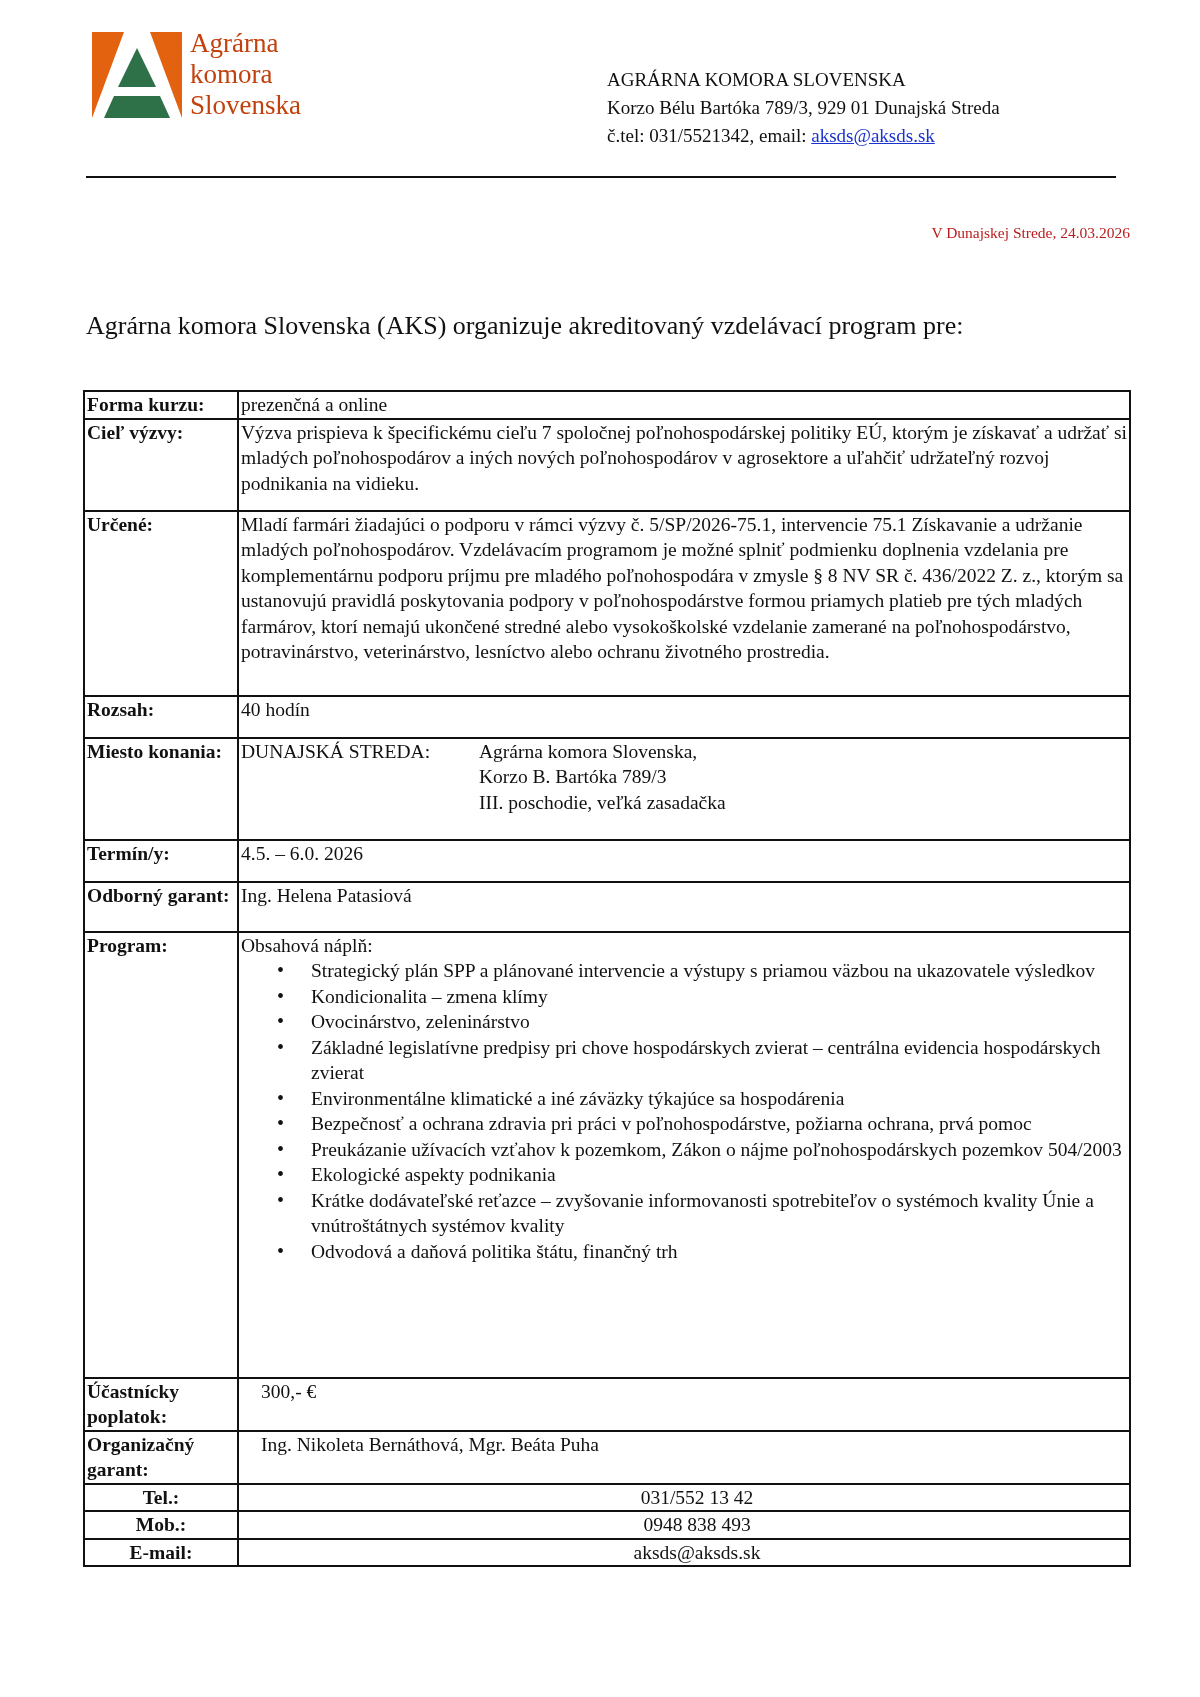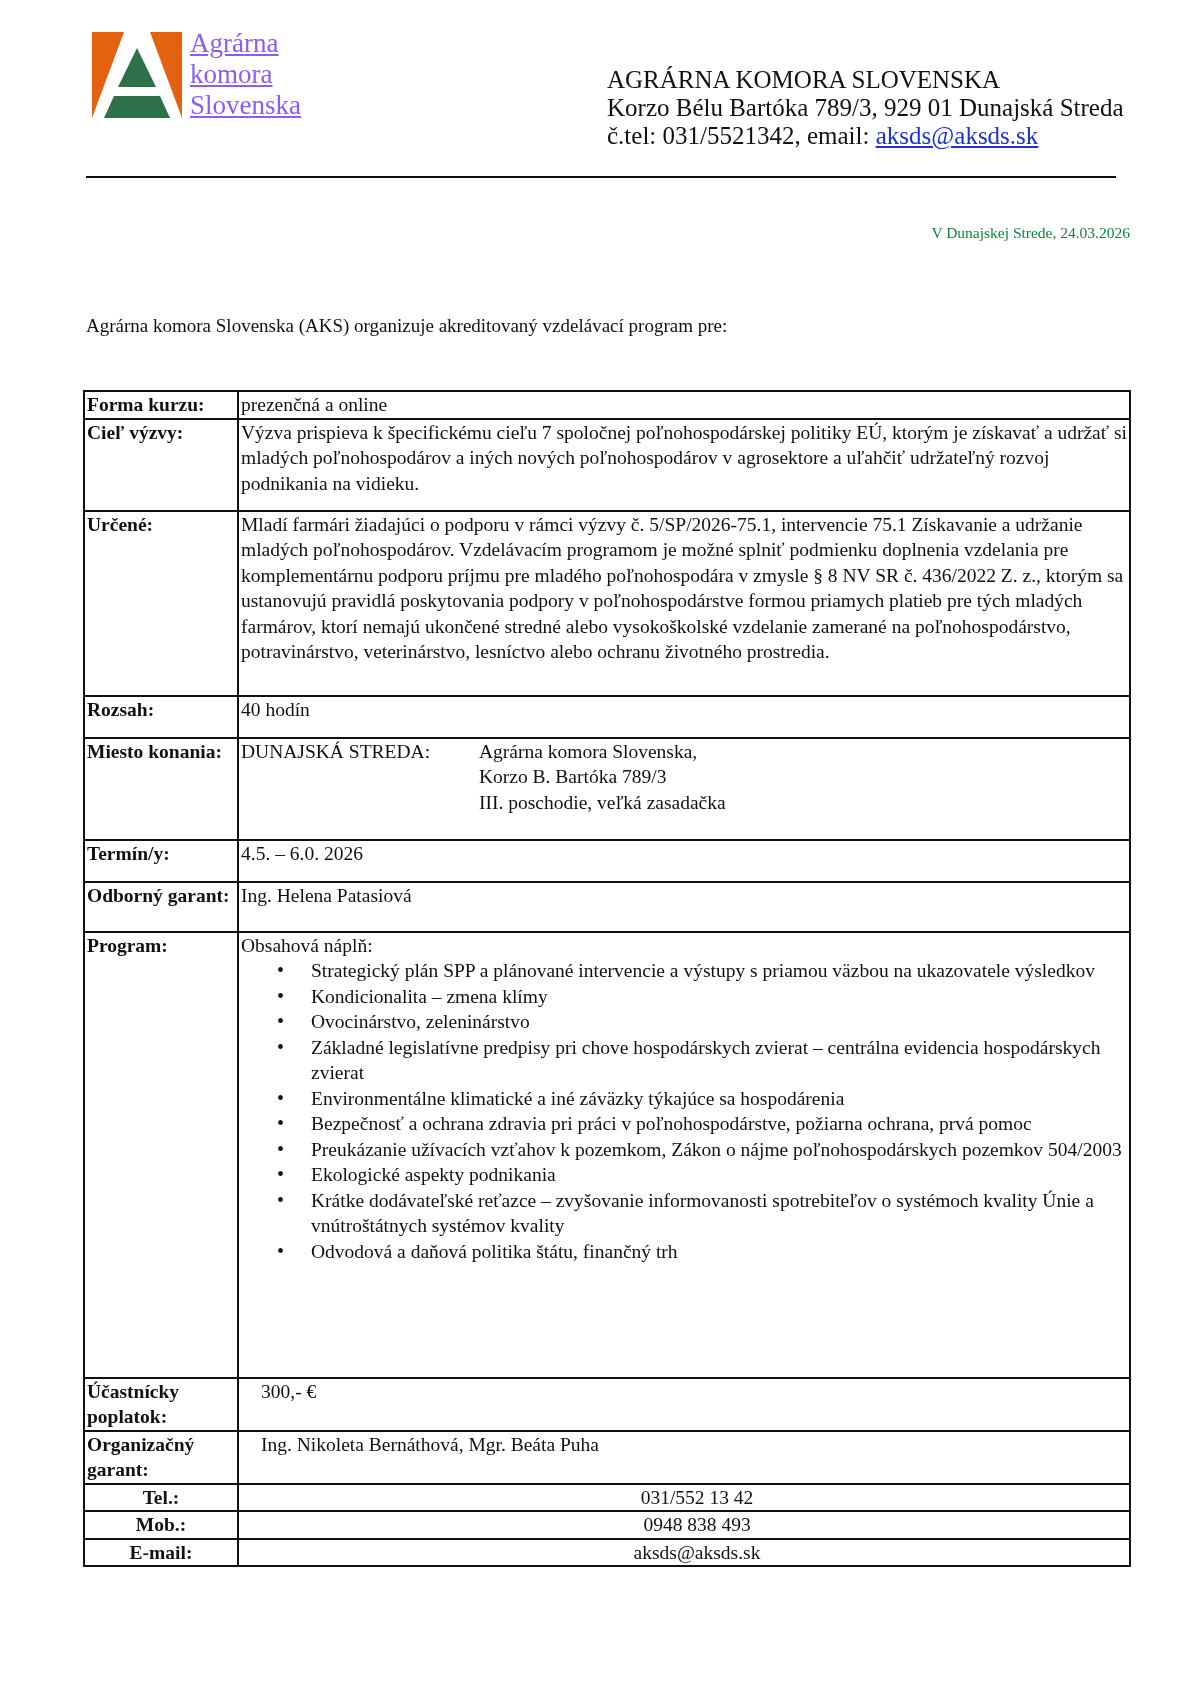--- a/index.html
+++ b/index.html
@@ -3,35 +3,35 @@
   <meta charset="utf-8">
   <style>
     html, body { margin: 0; padding: 0; background: #ffffff; }
     body {
       width: 1200px; height: 1697px; position: relative; overflow: hidden;
       font-family: "Liberation Serif", "DejaVu Serif", serif; color: #111;
     }
     .logo { position: absolute; left: 92px; top: 32px; width: 235px; height: 90px; }
     .logo-mark { position: absolute; left: 0; top: 0; width: 90px; height: 86px; }
     .logo-text {
-      position: absolute; left: 98px; top: -4px; font-size: 27px; line-height: 31px; color: #8b5cf6; text-decoration: underline;
+      position: absolute; left: 98px; top: -4px; font-size: 27px; line-height: 31px; color: #c2410c;
     }
     .header-right {
-      position: absolute; left: 607px; top: 66px; font-size: 25px; line-height: 28px; color: #111;
+      position: absolute; left: 607px; top: 66px; font-size: 19px; line-height: 28px; color: #111;
     }
     .header-right a { color: #1a33cc; text-decoration: underline; }
     .header-rule {
       position: absolute; left: 86px; top: 176px; width: 1030px; height: 0;
       border-top: 2px solid #111;
     }
     .date-line {
-      position: absolute; right: 70px; top: 224px; font-size: 15.5px; color: #15803d;
+      position: absolute; right: 70px; top: 224px; font-size: 15.5px; color: #b91c1c;
     }
     .intro {
-      position: absolute; left: 86px; top: 312px; font-size: 19px; line-height: 27px;
+      position: absolute; left: 86px; top: 312px; font-size: 26px; line-height: 27px;
     }
     table.info {
       position: absolute; left: 83px; top: 390px; width: 1048px;
       border-collapse: collapse; font-size: 19.5px; line-height: 25.5px;
     }
     table.info td {
       border: 2.5px solid #111; vertical-align: top; padding: 0 2px;
     }
     table.info td.label { width: 148px; font-weight: bold; }
     .r-forma td { height: 25px; }

